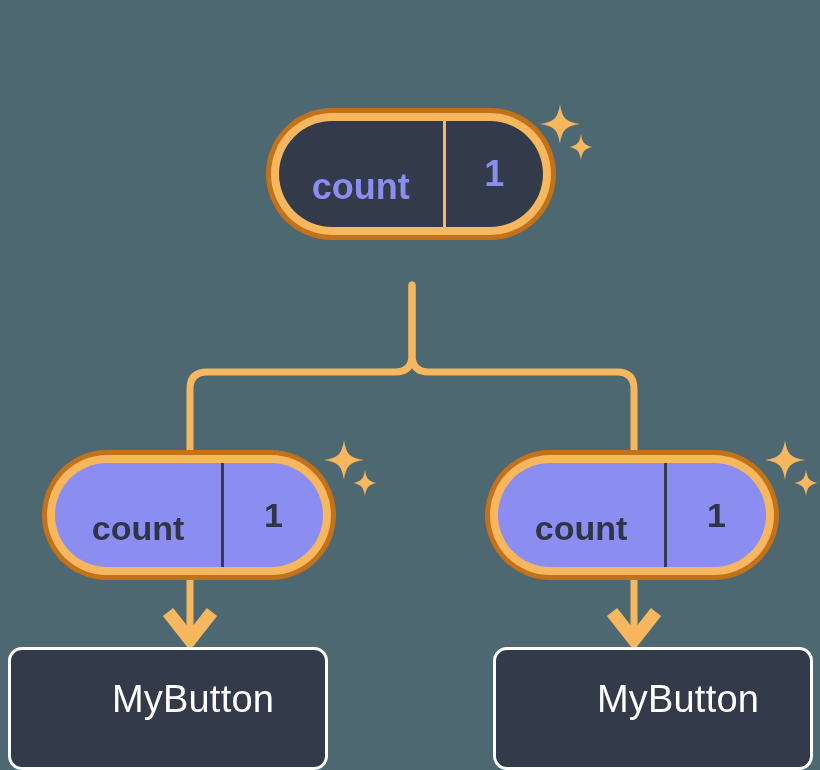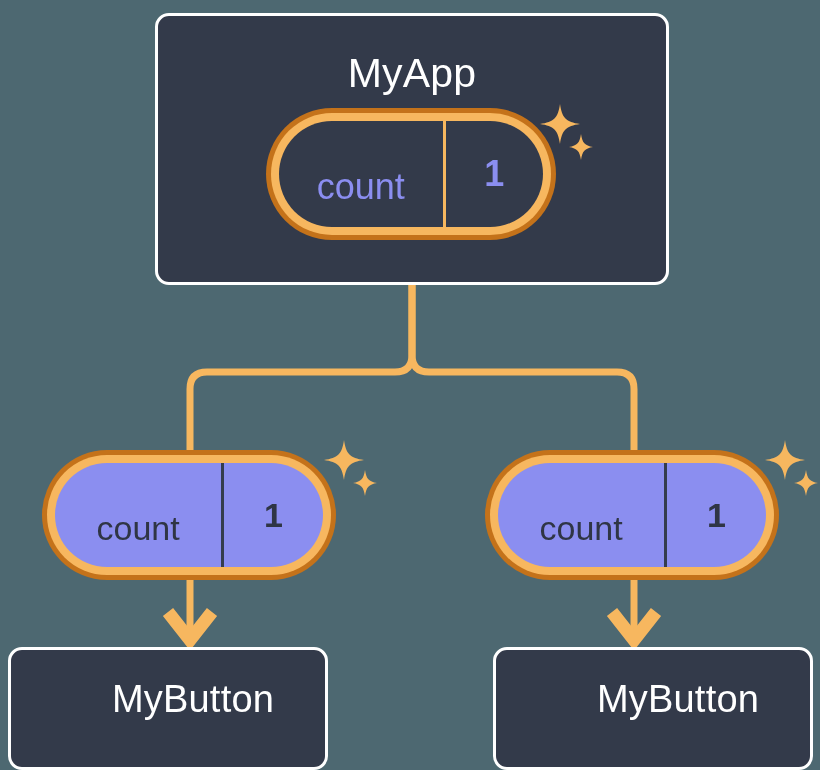--- a/index.html
+++ b/index.html
@@ -144,21 +144,21 @@
   .pill.light .pill-val {
     border-left: 3px solid #343c4e;
   }
   .pill.light .pill-key,
   .pill.light .pill-val {
     color: #2f3545;
   }
 
   .pill-key span {
     font-size: 34px;
-    font-weight: 400;
+    font-weight: 700;
     margin-top: 26px;
   }
   .pill-val span {
     font-size: 34px;
     font-weight: 700;
   }
 
   #pill-myapp {
     left: 266px;
     top: 108px;
@@ -201,23 +201,20 @@
     <path d="M 412 285 L 412 355 Q 412 372 395 372 L 207 372 Q 190 372 190 389 L 190 452" fill="none" stroke="#f7b75f" stroke-width="7" stroke-linecap="round"></path>
     <path d="M 412 285 L 412 355 Q 412 372 429 372 L 617 372 Q 634 372 634 389 L 634 452" fill="none" stroke="#f7b75f" stroke-width="7" stroke-linecap="round"></path>
 
     <path d="M 190 578 L 190 643" fill="none" stroke="#f7b75f" stroke-width="7" stroke-linecap="butt"></path>
     <path d="M 168 612 L 190 640 L 212 612" fill="none" stroke="#f7b75f" stroke-width="13" stroke-linecap="butt" stroke-linejoin="miter"></path>
 
     <path d="M 634 578 L 634 643" fill="none" stroke="#f7b75f" stroke-width="7" stroke-linecap="butt"></path>
     <path d="M 612 612 L 634 640 L 656 612" fill="none" stroke="#f7b75f" stroke-width="13" stroke-linecap="butt" stroke-linejoin="miter"></path>
   </svg>
 
-  <div class="node-box" id="box-myapp">
-    <div class="node-title">MyApp</div>
-  </div>
 
   <div class="pill dark" id="pill-myapp">
     <div class="pill-inner">
       <div class="pill-body">
         <div class="pill-cell pill-key">
           <span>count</span>
         </div>
         <div class="pill-cell pill-val">
           <span>1</span>
         </div>

